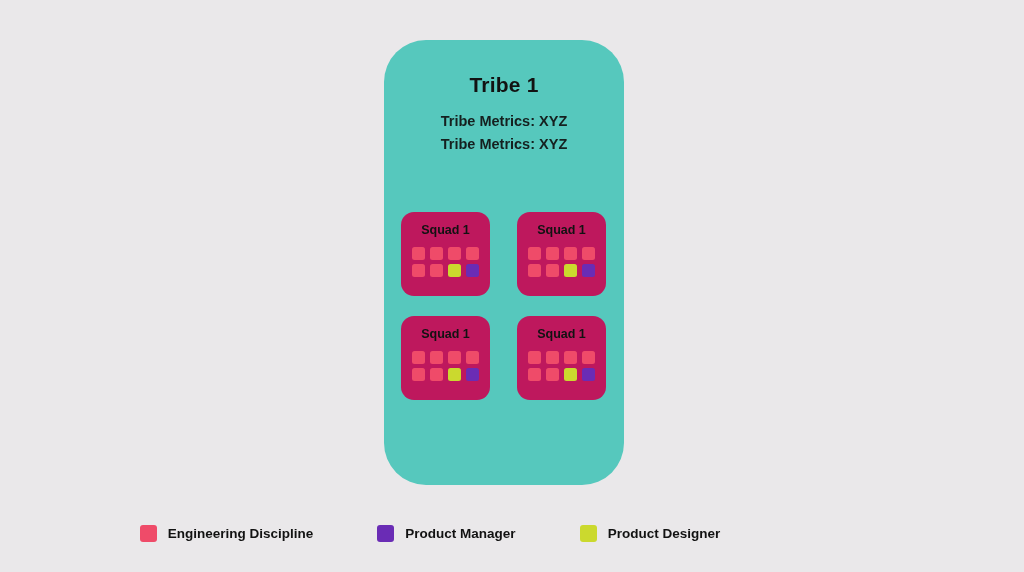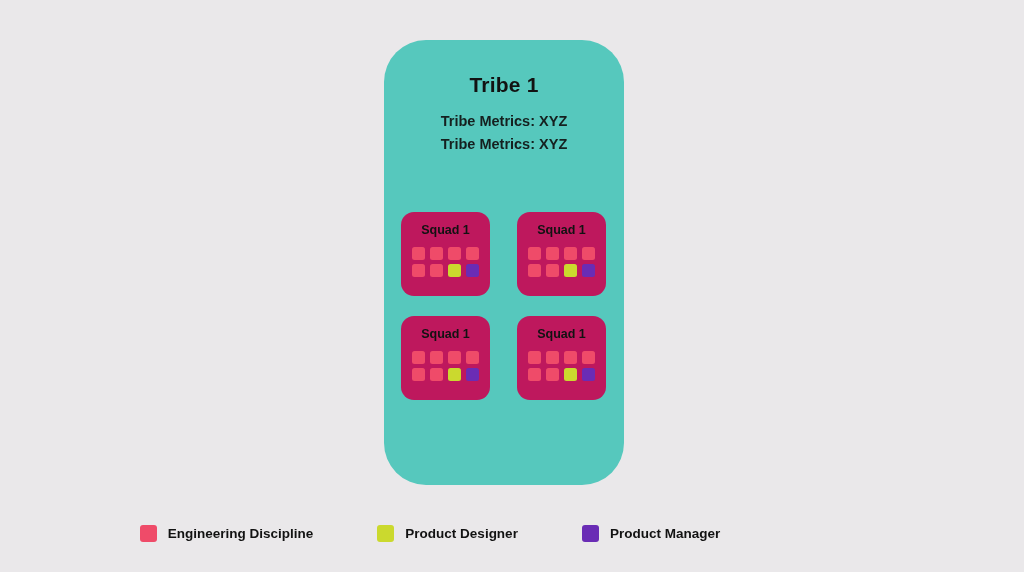--- a/index.html
+++ b/index.html
@@ -203,22 +203,22 @@
       </div>
 
   </div>
 
   <div class="legend">
       <div class="legend-item">
         <span class="legend-swatch" style="background: rgb(239, 75, 105);"></span>
         <span class="legend-label">Engineering Discipline</span>
       </div>
       <div class="legend-item">
+        <span class="legend-swatch" style="background: rgb(106, 44, 181);"></span>
+        <span class="legend-label">Product Manager</span>
+      </div>
+      <div class="legend-item">
         <span class="legend-swatch" style="background: rgb(203, 217, 46);"></span>
         <span class="legend-label">Product Designer</span>
       </div>
-      <div class="legend-item">
-        <span class="legend-swatch" style="background: rgb(106, 44, 181);"></span>
-        <span class="legend-label">Product Manager</span>
-      </div>
     </div>
 
 </div>
 
 </body></html>

